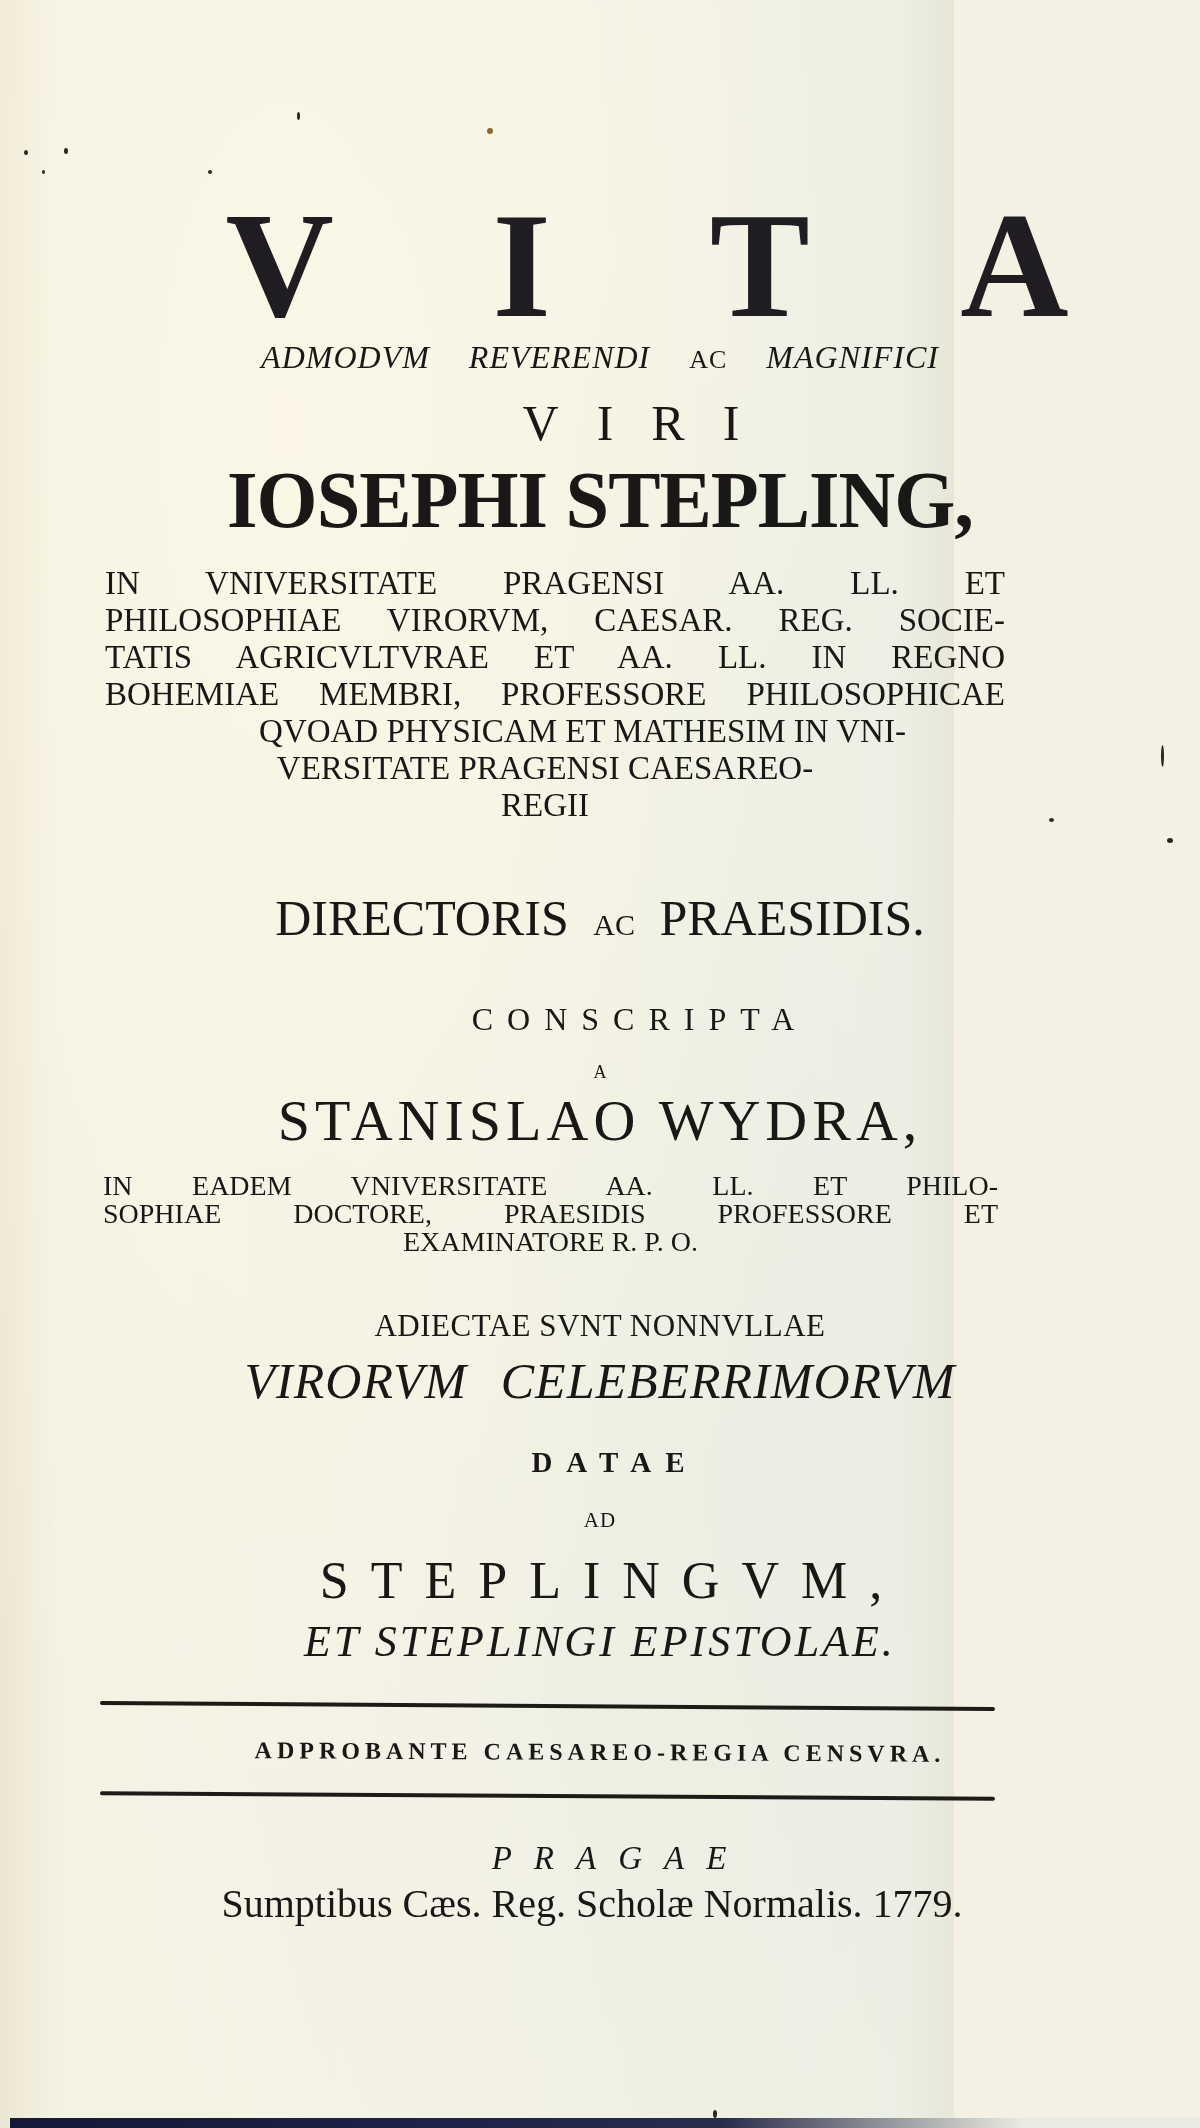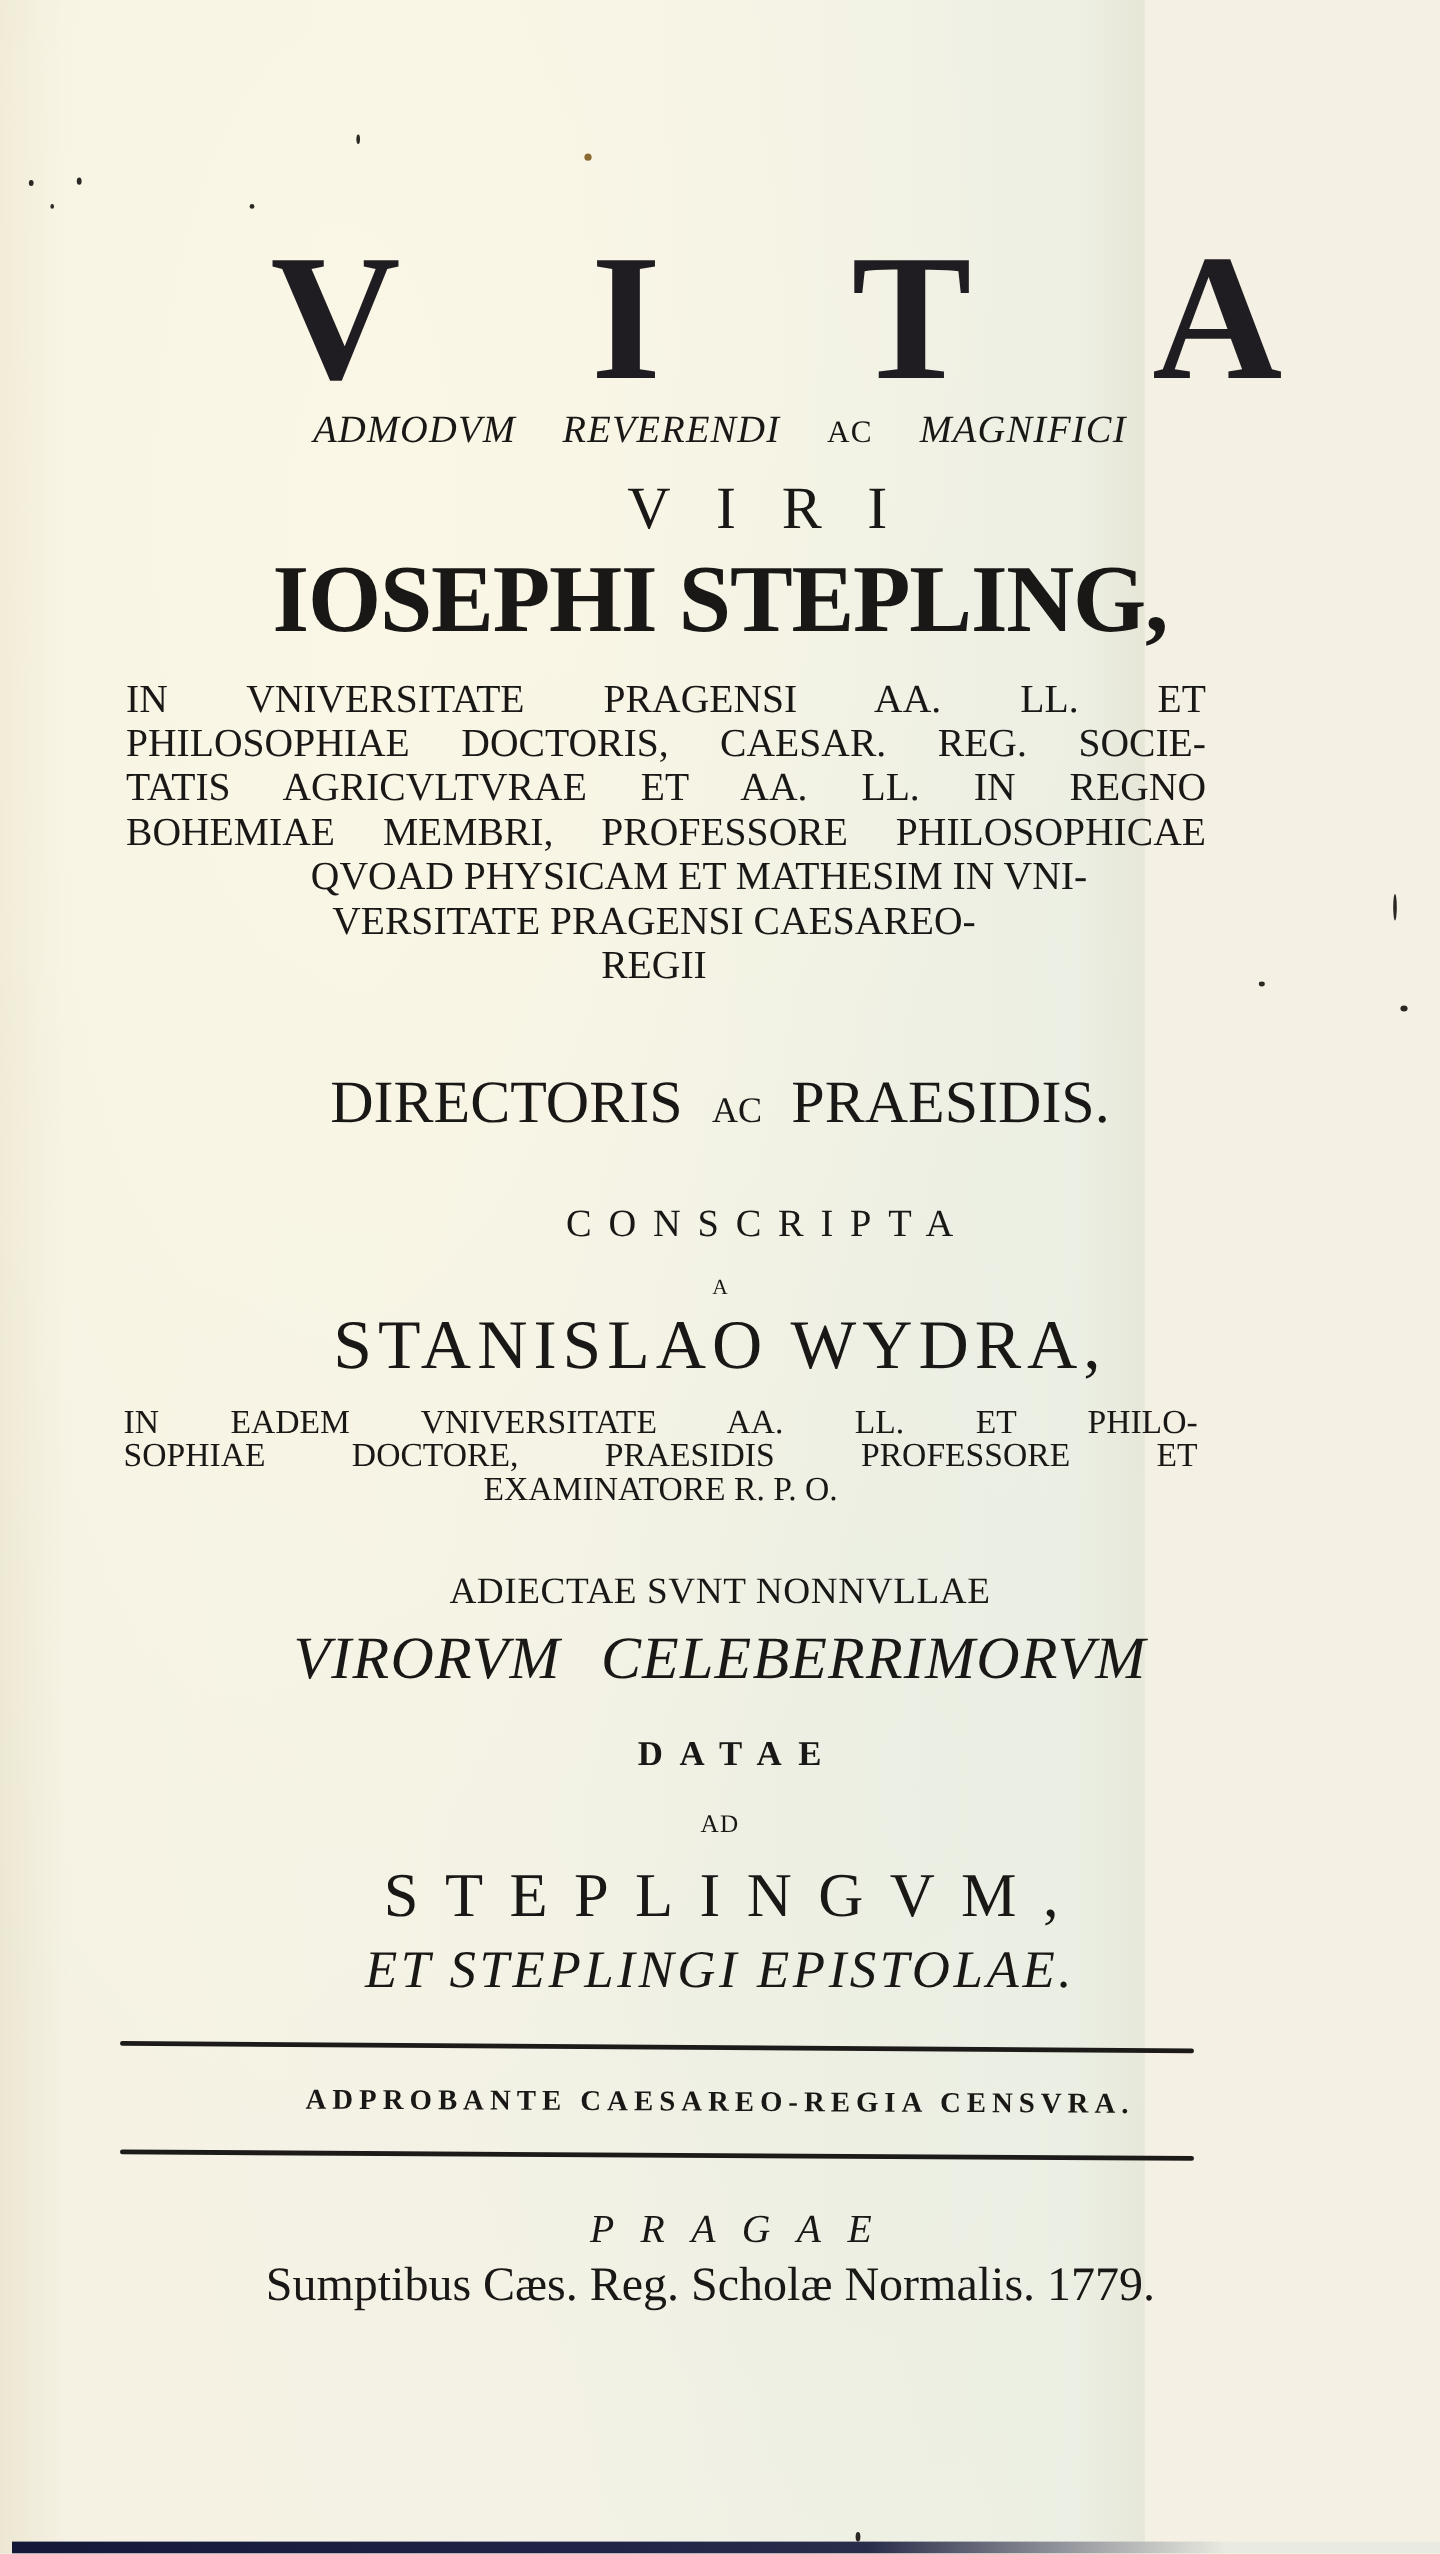--- a/index.html
+++ b/index.html
@@ -199,21 +199,21 @@
     <span class="ac">AC</span>
     <span>MAGNIFICI</span>
   </div>
 
   <div class="line viri">VIRI</div>
 
   <div class="line iosephi">IOSEPHI STEPLING,</div>
 
   <div class="line block1">
     <p>IN VNIVERSITATE PRAGENSI AA. LL. ET</p>
-    <p>PHILOSOPHIAE DOCTORIS, CAESAR. REG. SOCIE-</p>
+    <p>PHILOSOPHIAE VIRORVM, CAESAR. REG. SOCIE-</p>
     <p>TATIS AGRICVLTVRAE ET AA. LL. IN REGNO</p>
     <p>BOHEMIAE MEMBRI, PROFESSORE PHILOSOPHICAE</p>
     <p class="c2" style="padding-left:55px;padding-right:0;">QVOAD PHYSICAM ET MATHESIM IN VNI-</p>
     <p class="c" style="padding-right:20px;">VERSITATE PRAGENSI CAESAREO-</p>
     <p class="c" style="padding-right:20px;">REGII</p>
   </div>
 
   <div class="line directoris">
     <span>DIRECTORIS</span>
     <span class="ac">AC</span>

